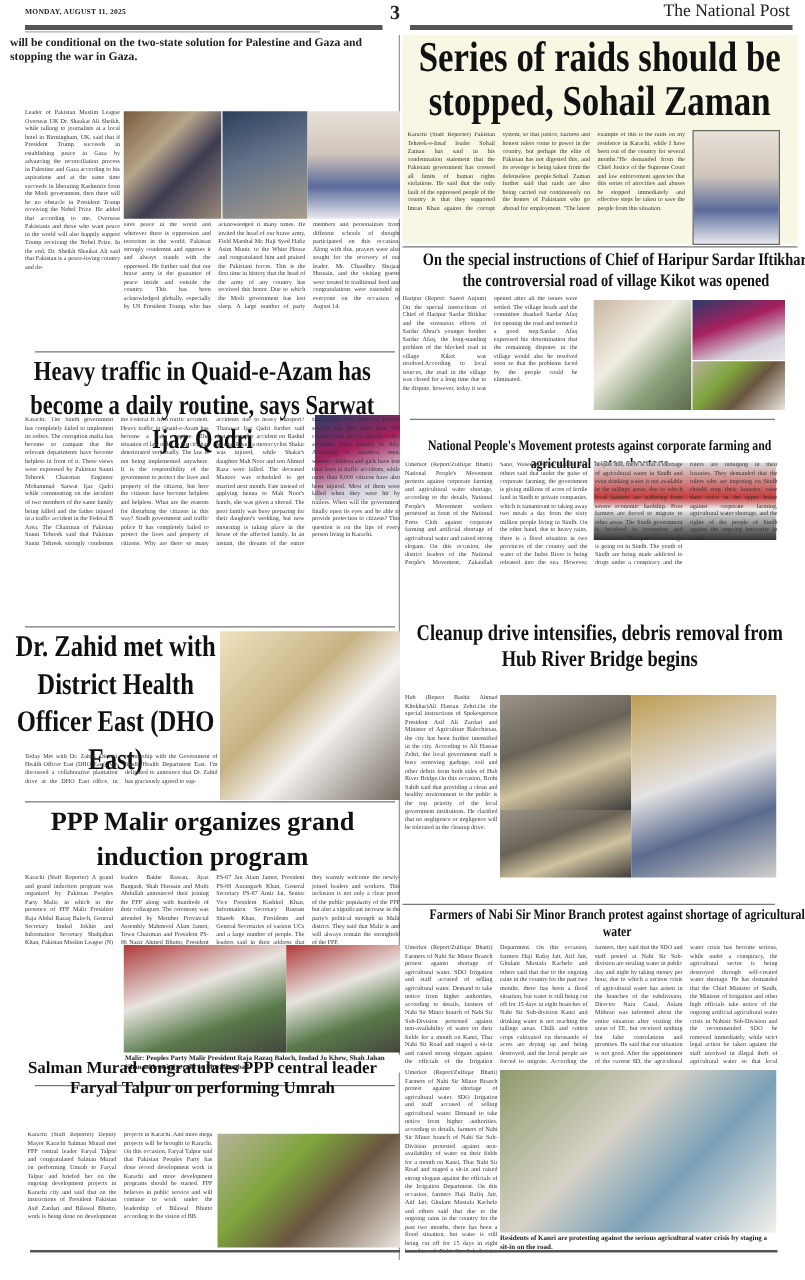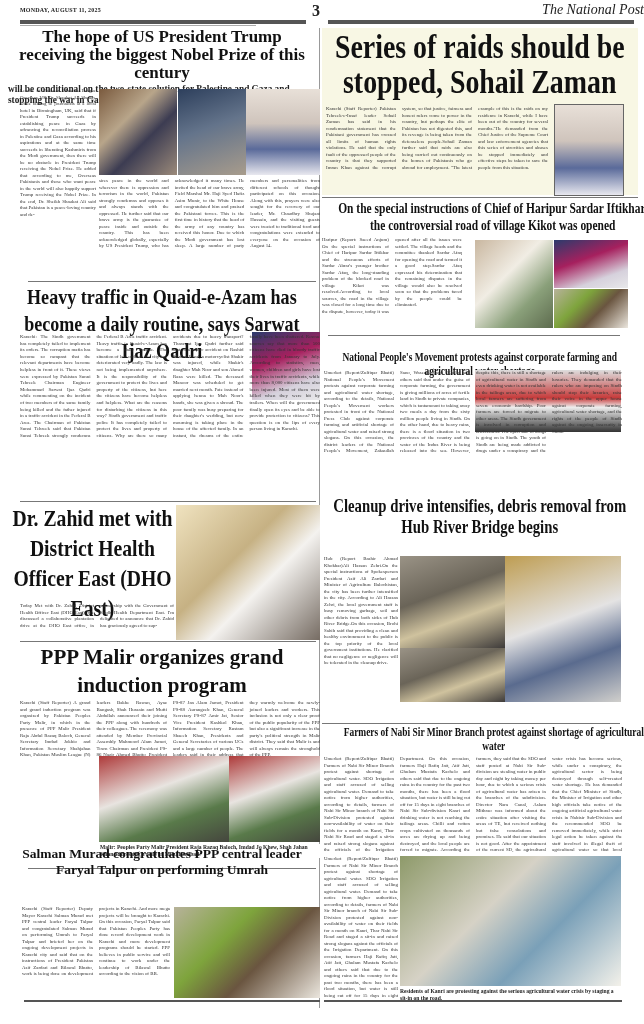--- a/index.html
+++ b/index.html
@@ -1,21 +1,21 @@
 <!DOCTYPE html>
 <html><head>
 <meta charset="utf-8">
 <style>
 *{box-sizing:border-box;margin:0;padding:0}
 html,body{width:644px;height:1024px;background:#fff;overflow:hidden}
 body{font-family:"Liberation Serif",serif;color:#222;position:relative}
 .abs{position:absolute}
 .hdr-date{left:20px;top:7px;font-size:6px;font-weight:bold;letter-spacing:.2px}
 .hdr-page{left:312px;top:2px;font-size:16px;font-weight:bold;font-family:"Liberation Serif",serif}
-.hdr-brand{right:0;top:2px;font-size:14px;font-style:italic;font-family:"Liberation Serif",serif}
+.hdr-brand{right:12px;top:2px;font-size:14px;font-family:"Liberation Serif",serif}
 .hdr-bar{left:20px;top:20px;width:614px;height:4px;background:#555}
 .hdr-bar2{left:20px;top:25px;width:236px;height:1px;background:#aaa}
 .hdr-notch{left:306px;top:18px;width:22px;height:6px;background:#fff}
 .vline{left:319px;top:28px;width:1px;height:980px;background:#999}
 h1,h2{font-family:"Liberation Serif",serif;font-weight:bold;text-align:center;color:#111;line-height:1.05}
 .cond{transform:scaleX(.82);transform-origin:center}
 .body{font-size:5.3px;line-height:6.6px;text-align:justify;color:#333;column-gap:6px}
 .photo{background:#8a8a8a;overflow:hidden}
 .rule{height:2px;background:#777}
 .cap{font-size:6px;font-weight:bold;line-height:7.4px;color:#222}
@@ -38,21 +38,20 @@
 
 <div class="abs hdr-date">MONDAY, AUGUST 11, 2025</div>
 <div class="abs hdr-bar"></div>
 <div class="abs hdr-bar2"></div>
 <div class="abs hdr-notch"></div>
 <div class="abs hdr-page">3</div>
 <div class="abs hdr-brand">The National  Post</div>
 <div class="abs vline"></div>
 
 <div class="abs" style="left:8px;top:28px;width:308px">
-  <h1 style="font-size:17px">The hope of US President Trump receiving the biggest Nobel Prize of this century</h1>
   <div style="font-size:9.3px;font-weight:bold;line-height:11px;margin-top:2px">will be conditional on the two-state solution for Palestine and Gaza and stopping the war in Gaza.</div>
 </div>
 <div class="abs body" style="left:20px;top:88px;width:76px;height:200px;overflow:hidden;font-size:4.9px;line-height:6.5px">Leader of Pakistan Muslim League Overseas UK Dr. Shaukat Ali Sheikh, while talking to journalists at a local hotel in Birmingham, UK, said that if President Trump succeeds in establishing peace in Gaza by advancing the reconciliation process in Palestine and Gaza according to his aspirations and at the same time succeeds in liberating Kashmiris from the Modi government, then there will be no obstacle in President Trump receiving the Nobel Prize. He added that according to me, Overseas Pakistanis and those who want peace in the world will also happily support Trump receiving the Nobel Prize. In the end, Dr. Sheikh Shaukat Ali said that Pakistan is a peace-loving country and de-</div>
 <div class="abs photo ph-a" style="left:99px;top:89px;width:78px;height:86px"></div>
 <div class="abs photo ph-b" style="left:178px;top:89px;width:68px;height:86px"></div>
 <div class="abs photo ph-c" style="left:246px;top:89px;width:74px;height:86px"></div>
 <div class="abs body" style="left:99px;top:178px;width:221px;height:100px;overflow:hidden;column-count:3;font-size:4.9px;line-height:6.5px">sires peace in the world and wherever there is oppression and terrorism in the world, Pakistan strongly condemns and opposes it and always stands with the oppressed. He further said that our brave army is the guarantee of peace inside and outside the country. This has been acknowledged globally, especially by US President Trump, who has acknowledged it many times. He invited the head of our brave army, Field Marshal Mr. Haji Syed Hafiz Asim Munir, to the White House and congratulated him and praised the Pakistani forces. This is the first time in history that the head of the army of any country has received this honor. Due to which the Modi government has lost sleep. A large number of party members and personalities from different schools of thought participated on this occasion. Along with this, prayers were also sought for the recovery of our leader, Mr. Chaudhry Shujaat Hussain, and the visiting guests were treated to traditional food and congratulations were extended to everyone on the occasion of August 14.</div>
 <div class="abs rule" style="left:28px;top:281px;width:288px;height:1px;background:#777"></div>
 
 <div class="abs bg-yellow" style="left:322px;top:28px;width:316px;height:167px">

